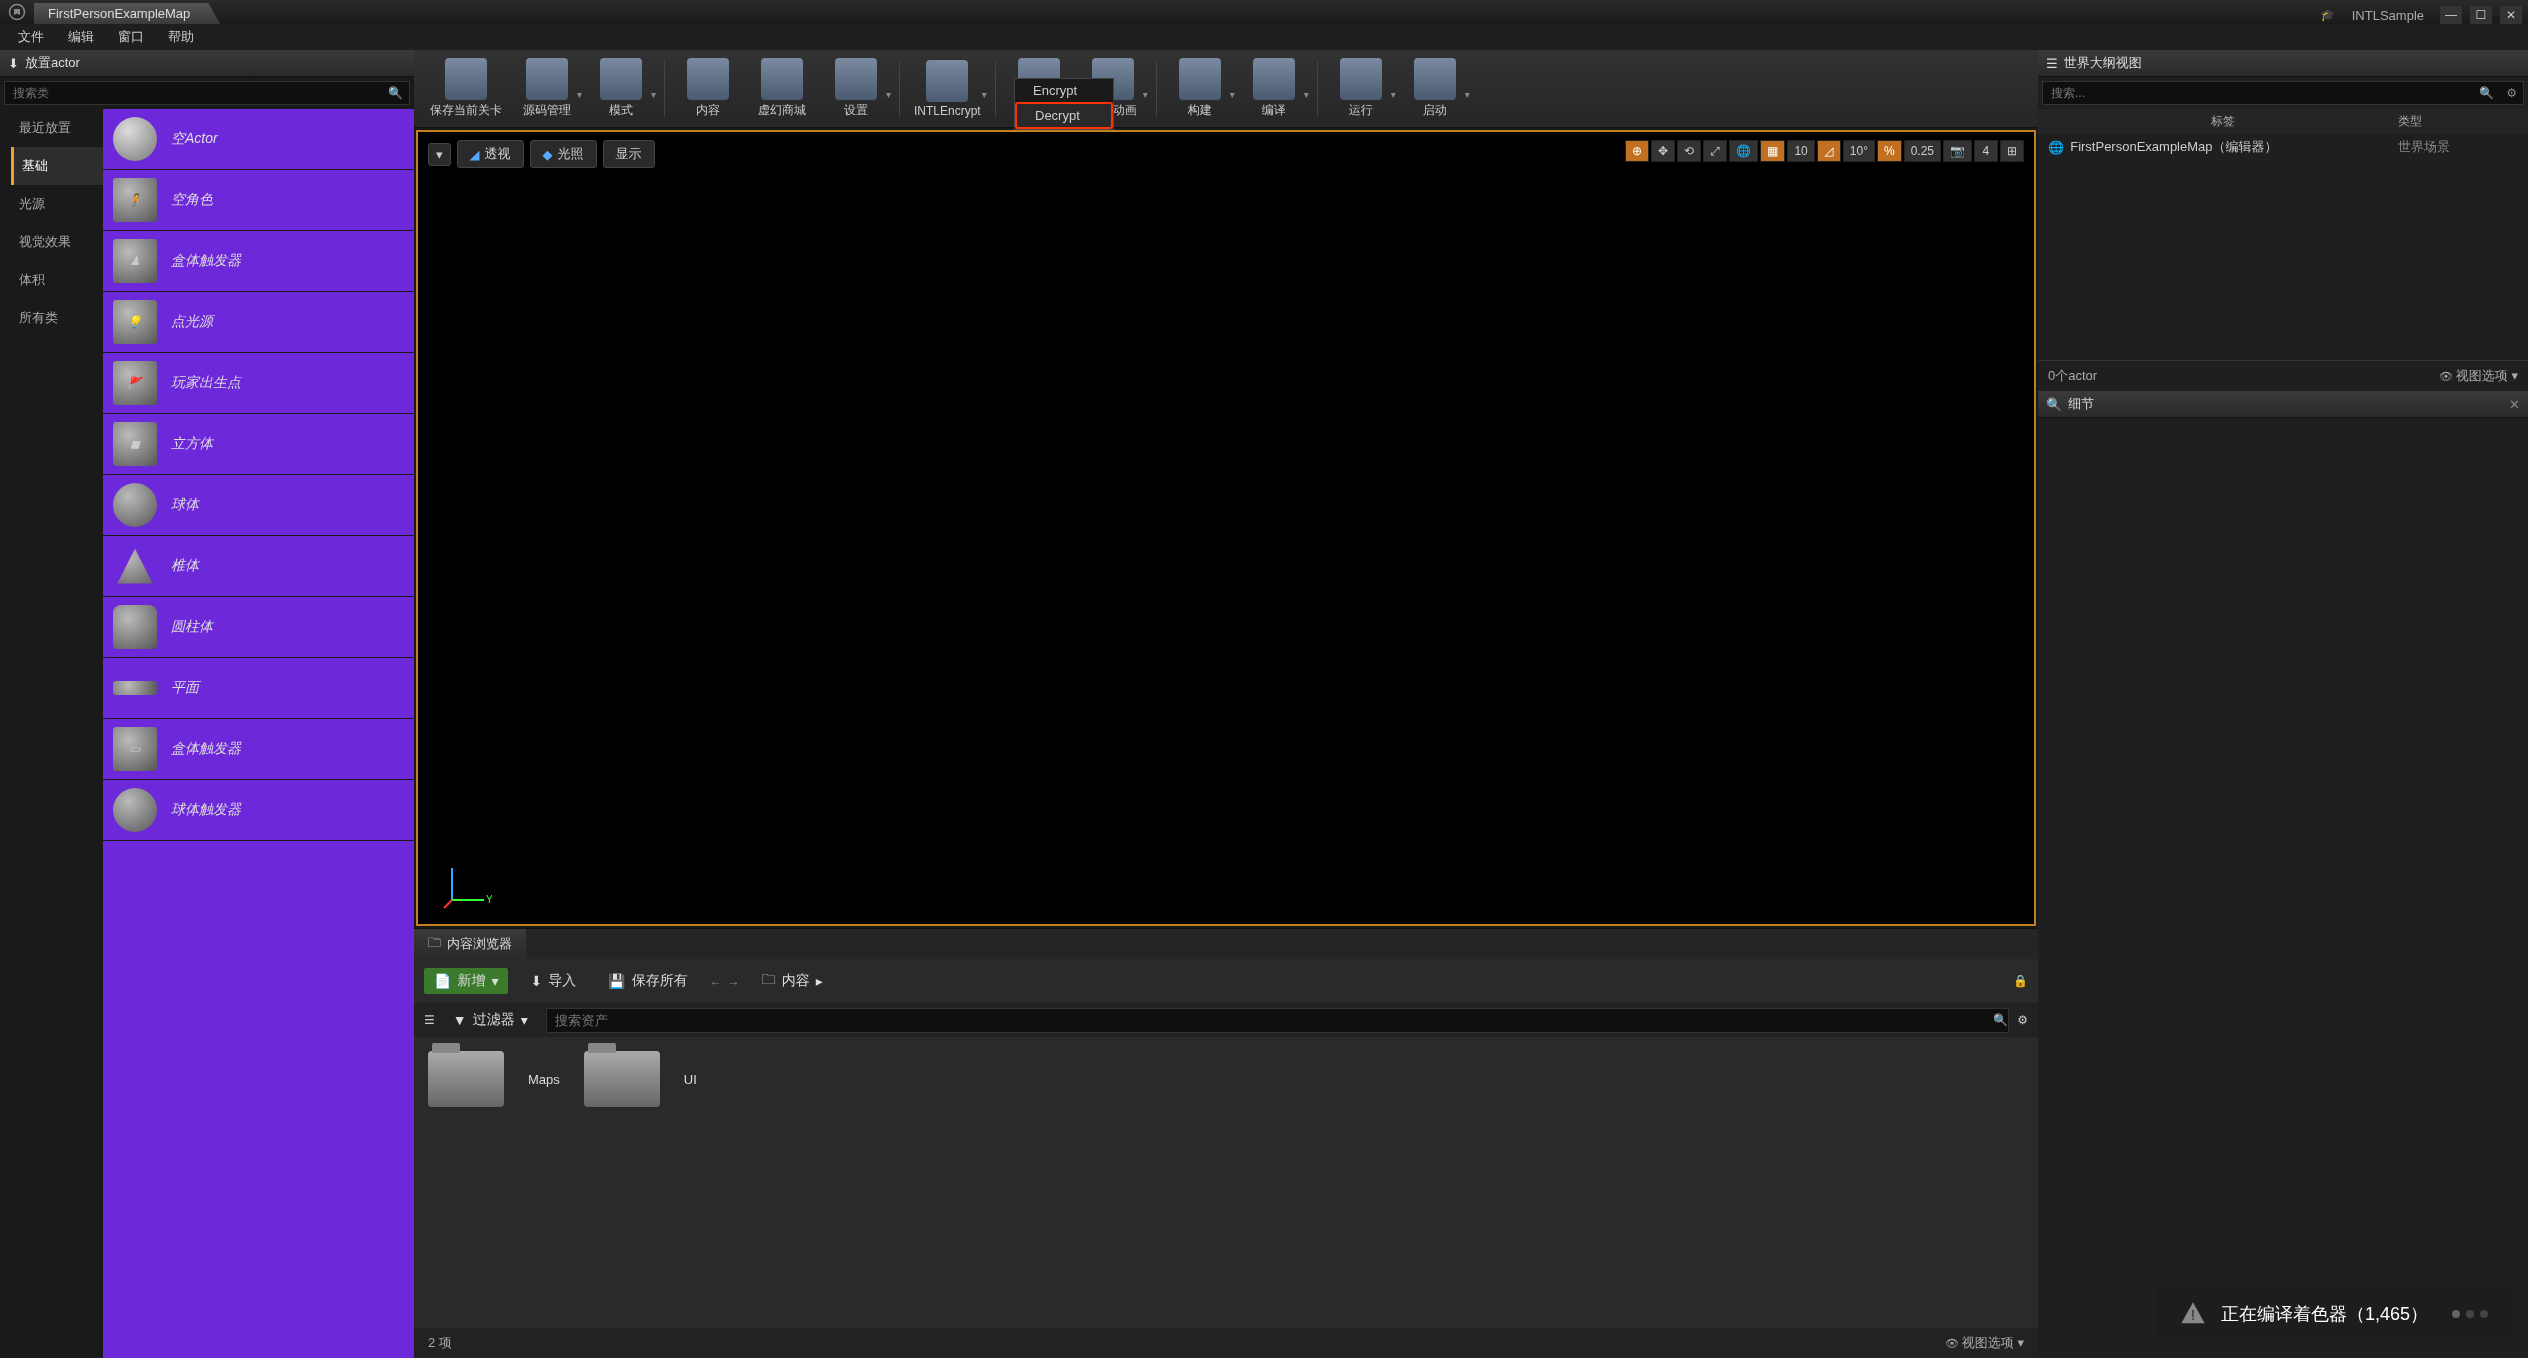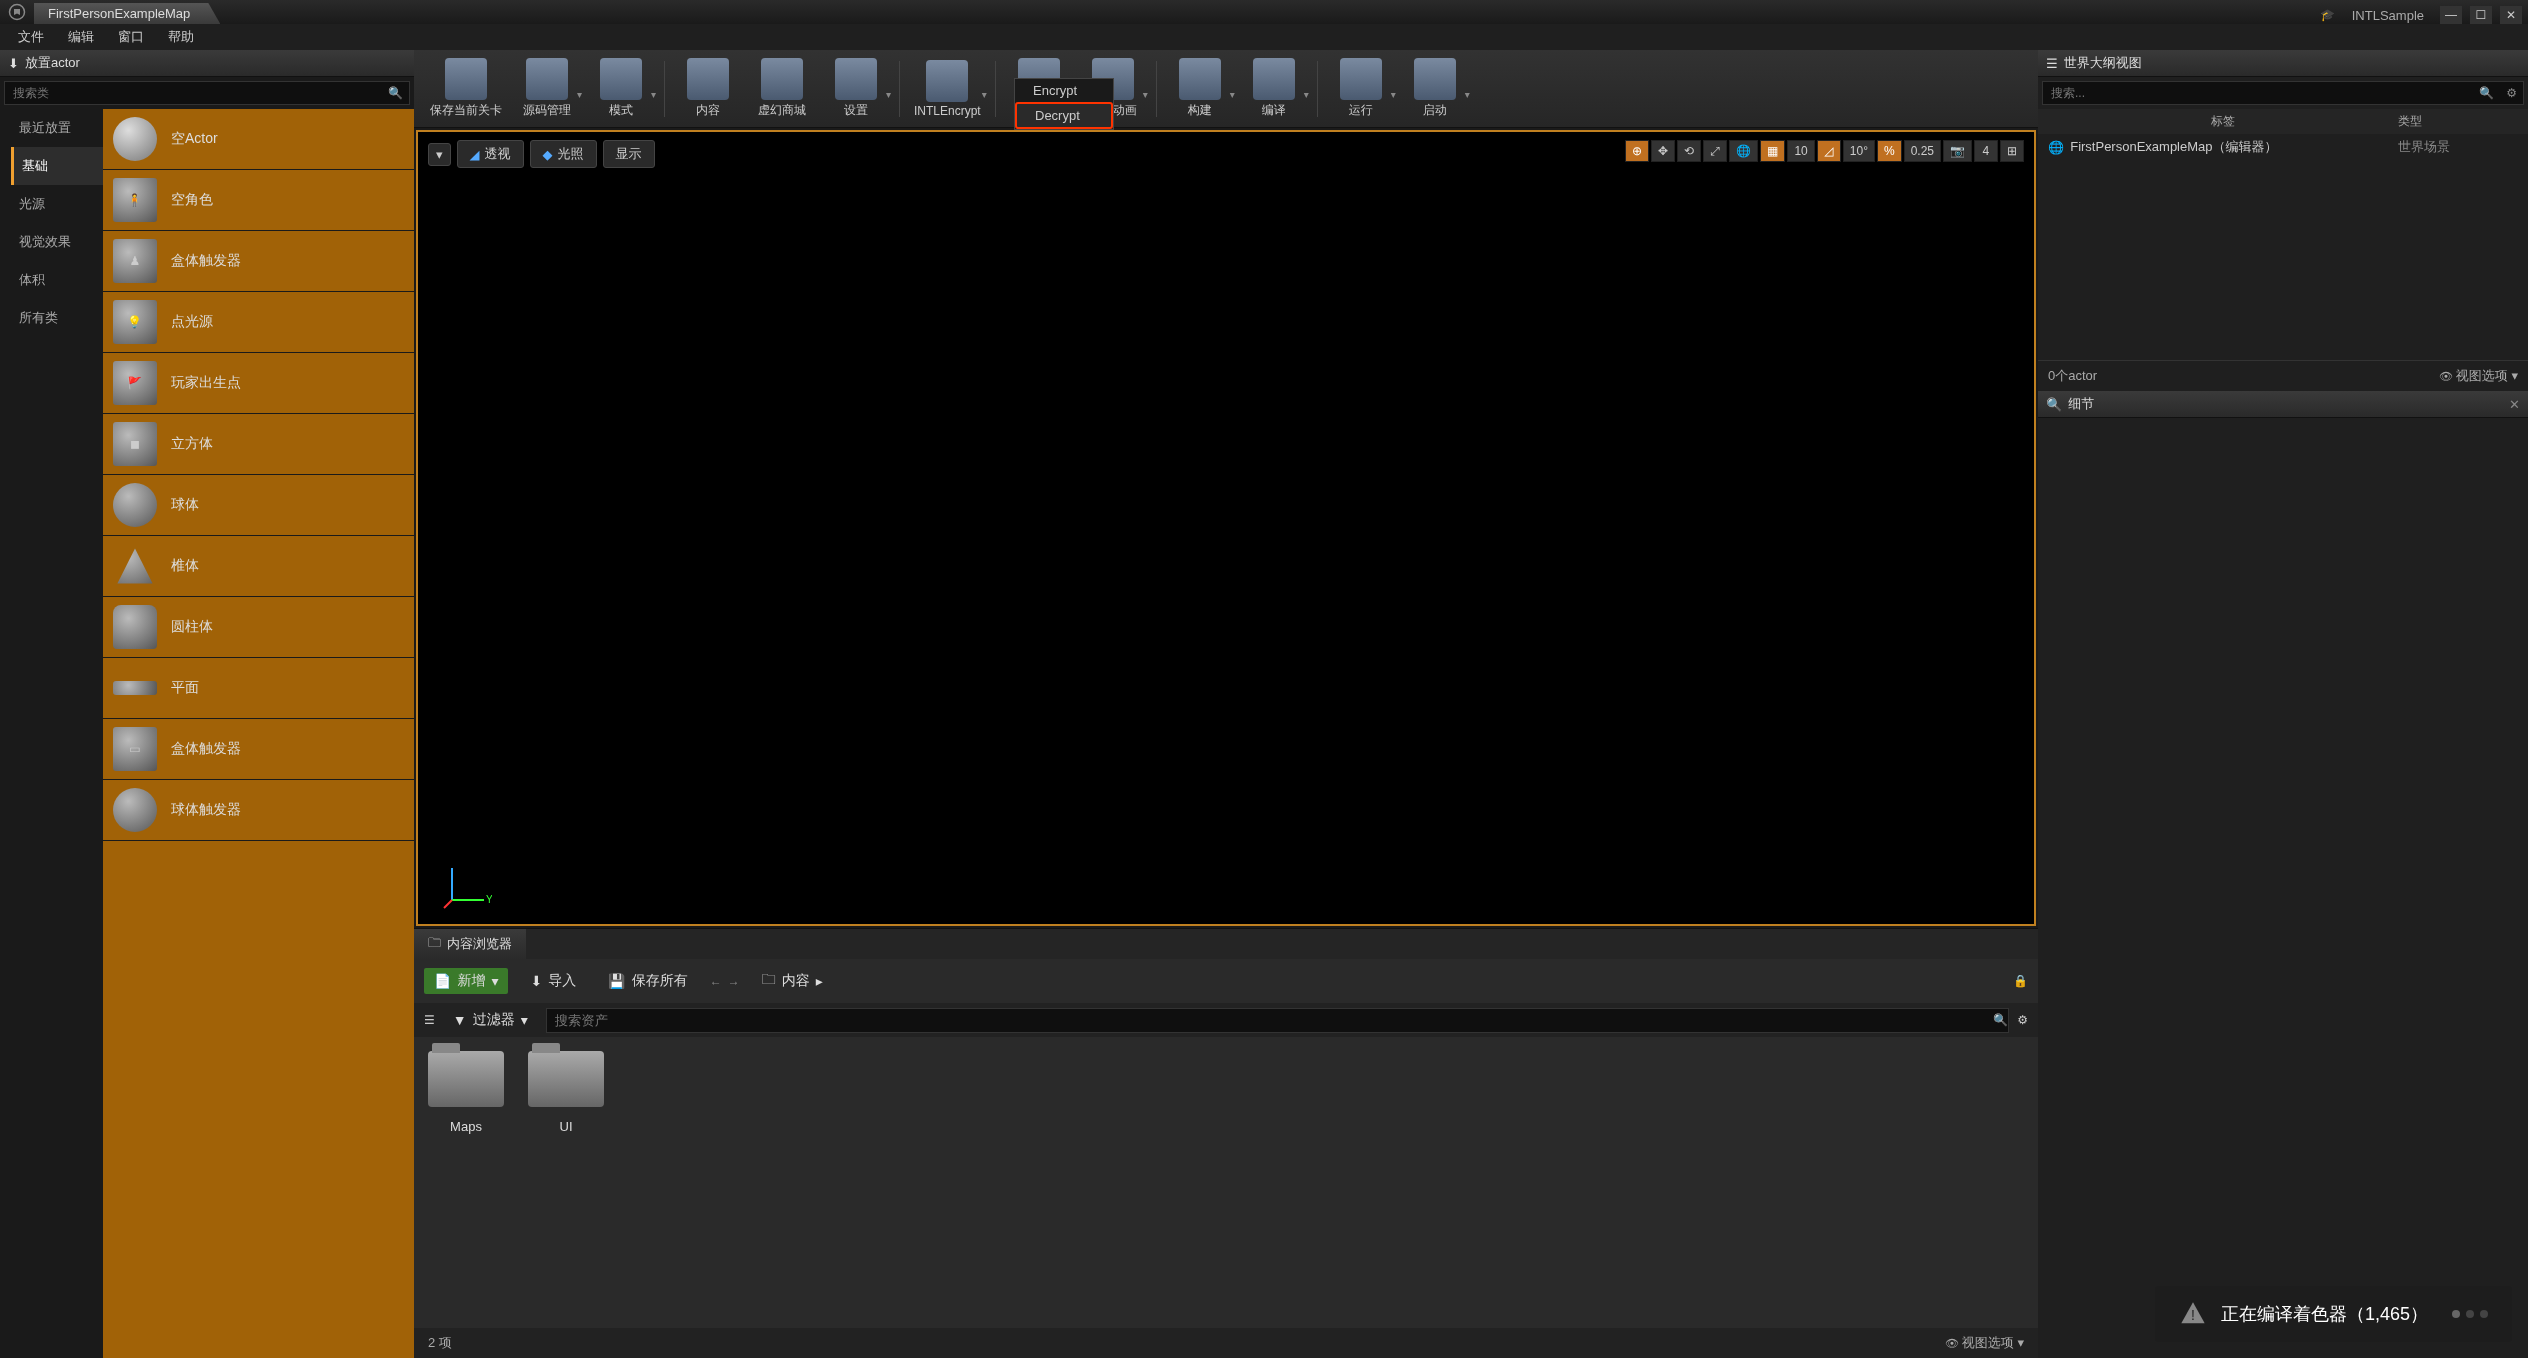--- a/index.html
+++ b/index.html
@@ -17,21 +17,21 @@
 .left-col { width: 414px; display: flex; flex-direction: column; }
 .panel-header { background: linear-gradient(to bottom, #3a3a3a, #2a2a2a); padding: 4px 8px; display: flex; align-items: center; gap: 6px; color: #ddd; font-size: 13px; border-bottom: 1px solid #111; }
 .panel-header .close-x { margin-left: auto; color: #888; cursor: pointer; }
 .search-box { display: flex; background: #0f0f0f; margin: 4px; border: 1px solid #333; align-items: center; }
 .search-box input { flex: 1; background: transparent; border: none; color: #ccc; padding: 4px 8px; outline: none; font-size: 12px; }
 .search-box .mag { padding: 0 6px; color: #888; }
 .place-body { display: flex; flex: 1; overflow: hidden; margin-left: 11px; }
 .cat-list { width: 92px; background: #1a1a1a; }
 .cat-item { padding: 10px 8px; color: #aaa; cursor: pointer; font-size: 13px; }
 .cat-item.active { background: #2d2d2d; color: #fff; border-left: 3px solid #f0a030; }
-.actor-list { flex: 1; background: #a16207; overflow-y: auto; }
+.actor-list { flex: 1; background: #6d28d9; overflow-y: auto; font-style: italic; }
 .actor-item { display: flex; align-items: center; padding: 8px 10px; gap: 14px; border-bottom: 1px solid #1a1a1a; cursor: pointer; }
 .actor-icon { width: 44px; height: 44px; background: radial-gradient(circle at 35% 30%, #bbb, #555); border-radius: 3px; display: flex; align-items: center; justify-content: center; }
 .actor-label { color: #ddd; font-size: 14px; }
 .center-col { flex: 1; display: flex; flex-direction: column; min-width: 0; }
 .toolbar { height: 78px; background: linear-gradient(to bottom, #323232, #262626); display: flex; align-items: center; padding: 0 8px; border-bottom: 1px solid #111; }
 .tool-btn { display: flex; flex-direction: column; align-items: center; justify-content: center; padding: 4px 8px; cursor: pointer; position: relative; min-width: 74px; }
 .tool-btn .ticon { width: 42px; height: 42px; background: linear-gradient(to bottom, #7a8aa0, #4a5a70); border-radius: 4px; margin-bottom: 2px; display:flex; align-items:center; justify-content:center; }
 .tool-btn .tlabel { color: #ccc; font-size: 12px; }
 .tool-btn .tdrop { position: absolute; right: 2px; top: 50%; color: #888; font-size: 10px; }
 .tool-sep { width: 1px; height: 56px; background: #444; margin: 0 6px; }
@@ -49,21 +49,21 @@
 .content-browser { height: 430px; background: #252525; display: flex; flex-direction: column; border-top: 1px solid #111; }
 .cb-tab { background: linear-gradient(to bottom, #3a3a3a, #2a2a2a); display: inline-flex; padding: 4px 14px; color: #ddd; font-size: 13px; align-items: center; gap: 6px; width: fit-content; }
 .cb-toolbar { display: flex; align-items: center; padding: 6px 10px; gap: 12px; background: #2a2a2a; }
 .cb-btn { display: flex; align-items: center; gap: 6px; padding: 4px 10px; color: #ddd; cursor: pointer; font-size: 14px; }
 .cb-btn.green { background: #3a7a2a; border-radius: 2px; }
 .cb-nav { color: #888; display: flex; gap: 6px; align-items: center; }
 .cb-filter-row { display: flex; align-items: center; padding: 4px 10px; gap: 8px; background: #222; }
 .cb-search { flex: 1; background: #0f0f0f; border: 1px solid #333; display: flex; align-items: center; }
 .cb-search input { flex: 1; background: transparent; border: none; color: #ccc; padding: 4px 8px; outline: none; }
 .cb-content { flex: 1; background: #2a2a2a; padding: 14px; display: flex; gap: 24px; align-items: flex-start; }
-.folder-item { display: flex; flex-direction: column; align-items: center; gap: 12px; cursor: pointer; }
+.folder-item { display: flex; flex-direction: row; align-items: center; gap: 24px; cursor: pointer; }
 .folder-icon { width: 76px; height: 56px; background: linear-gradient(to bottom, #aaa, #666); border-radius: 4px; position: relative; }
 .folder-icon::before { content: ''; position: absolute; top: -8px; left: 4px; width: 28px; height: 10px; background: #888; border-radius: 2px 2px 0 0; }
 .folder-label { color: #ddd; font-size: 13px; }
 .cb-footer { padding: 6px 14px; color: #aaa; font-size: 13px; background: #222; display: flex; justify-content: space-between; }
 .right-col { width: 490px; background: #1f1f1f; display: flex; flex-direction: column; }
 .outliner { flex: 0 0 auto; }
 .outliner-header-row { display: flex; padding: 4px 10px; background: #252525; color: #aaa; font-size: 12px; align-items: center; }
 .outliner-item { display: flex; padding: 4px 10px; color: #ccc; font-size: 13px; align-items: center; gap: 6px; }
 .outliner-footer { display: flex; padding: 6px 10px; justify-content: space-between; color: #aaa; font-size: 13px; border-top: 1px solid #333; }
 .details { flex: 1; }

